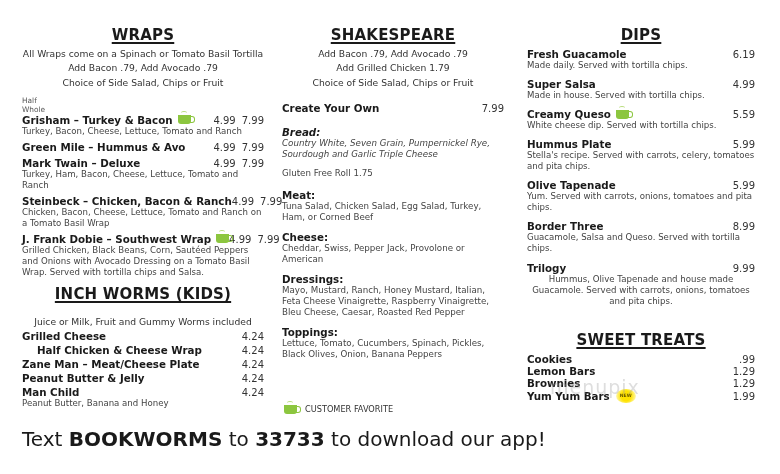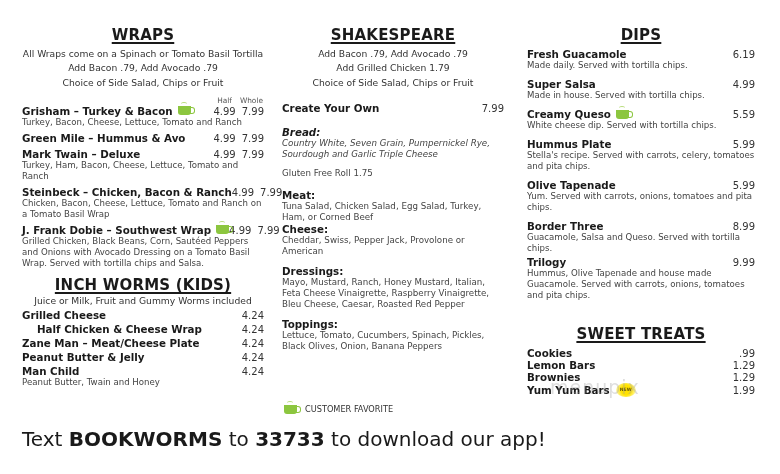--- a/index.html
+++ b/index.html
@@ -25,21 +25,21 @@
     background: #8cc63f; border-radius: 0 0 3px 3px; margin-left: 5px;
   }
   .cup::after {
     content: ""; position: absolute; right: -4px; top: 1px; width: 4px; height: 5px;
     border: 1.5px solid #8cc63f; border-left: none; border-radius: 0 3px 3px 0;
   }
   .cup::before {
     content: ""; position: absolute; left: 3px; top: -4px; width: 6px; height: 3px;
     border-top: 1px solid #b8dc7a; border-radius: 50%;
   }
-  .half-whole { display: flex; justify-content: flex-end; gap: 8px; font-size: 7.4px; color: #555; }
+  .half-whole { display: flex; justify-content: flex-end; font-size: 7.4px; color: #555; flex-direction: column; }
   .mid-label { font-weight: bold; font-size: 10.3px; }
   .mid-text { font-size: 8.7px; color: #444; line-height: 11px; }
   .footer {
     position: absolute; left: 22px; top: 427px; font-size: 20px; color: #1a1a1a; white-space: nowrap;
   }
   .footer b { font-weight: bold; }
   .favorite { position: absolute; left: 284px; top: 404px; display: flex; align-items: center; font-size: 8.2px; color: #333; }
   .favorite .cup { margin-left: 0; margin-right: 8px; }
   .new-badge {
     display: inline-block; margin-left: 6px; width: 20px; height: 14px; border-radius: 50%;
@@ -120,21 +120,21 @@
         </span>
       <span class="item-price prices2">
           <span>4.99</span>
           <span>7.99</span>
         </span>
     </div>
     <div class="item-desc">Grilled Chicken, Black Beans, Corn, Sautéed Peppers and Onions with Avocado Dressing on a Tomato Basil Wrap. Served with tortilla chips and Salsa.</div>
   </div>
 
   <div class="section-title" style="margin-top:7px;">INCH WORMS (KIDS)</div>
-  <div class="subnote" style="margin-top:0;">Juice or Milk, Fruit and Gummy Worms included</div>
+  <div class="subnote" style="margin-top:12px;">Juice or Milk, Fruit and Gummy Worms included</div>
 
   <div class="item-row" style="margin-top:1px;">
     <span class="item-name">Grilled Cheese</span>
     <span class="item-price">4.24</span>
   </div>
   <div class="item-row" style="margin-top:2px;padding-left:15px;">
     <span class="item-name">Half Chicken &amp; Cheese Wrap</span>
     <span class="item-price">4.24</span>
   </div>
   <div class="item-row" style="margin-top:2px;">
@@ -143,21 +143,21 @@
   </div>
   <div class="item-row" style="margin-top:2px;">
     <span class="item-name">Peanut Butter &amp; Jelly</span>
     <span class="item-price">4.24</span>
   </div>
   <div class="item" style="margin-top:2px;">
     <div class="item-row">
       <span class="item-name">Man Child</span>
       <span class="item-price">4.24</span>
     </div>
-    <div class="item-desc">Peanut Butter, Twain and Honey</div>
+    <div class="item-desc">Peanut Butter, Banana and Honey</div>
   </div>
 </div>
 
 <div class="col col-mid">
   <div class="section-title" style="margin-top:18px;">SHAKESPEARE</div>
   <div style="margin-top:3px;">
     <div class="subnote">Add Bacon .79, Add Avocado .79</div>
     <div class="subnote">Add Grilled Chicken 1.79</div>
     <div class="subnote">Choice of Side Salad, Chips or Fruit</div>
   </div>
@@ -169,21 +169,21 @@
   <div style="margin-top:12px;font-style:italic;">
     <div class="mid-label">Bread:</div>
     <div class="mid-text">Country White, Seven Grain, Pumpernickel Rye, Sourdough and Garlic Triple Cheese</div>
   </div>
   <div class="mid-text" style="margin-top:8px;">Gluten Free Roll 1.75</div>
 
   <div style="margin-top:10px;">
     <div class="mid-label">Meat:</div>
     <div class="mid-text">Tuna Salad, Chicken Salad, Egg Salad, Turkey, Ham, or Corned Beef</div>
   </div>
-  <div style="">
+  <div style="margin-top:8px;">
     <div class="mid-label">Cheese:</div>
     <div class="mid-text">Cheddar, Swiss, Pepper Jack, Provolone or American</div>
   </div>
   <div style="margin-top:8px;">
     <div class="mid-label">Dressings:</div>
     <div class="mid-text">Mayo, Mustard, Ranch, Honey Mustard, Italian, Feta Cheese Vinaigrette, Raspberry Vinaigrette, Bleu Cheese, Caesar, Roasted Red Pepper</div>
   </div>
   <div style="margin-top:8px;">
     <div class="mid-label">Toppings:</div>
     <div class="mid-text">Lettuce, Tomato, Cucumbers, Spinach, Pickles, Black Olives, Onion, Banana Peppers</div>
@@ -236,21 +236,21 @@
     </div>
     <div class="item-desc">Yum. Served with carrots, onions, tomatoes and pita chips.</div>
   </div>
   <div class="item" style="margin-top:7px;">
     <div class="item-row">
       <span class="item-name">Border Three</span>
       <span class="item-price">8.99</span>
     </div>
     <div class="item-desc">Guacamole, Salsa and Queso. Served with tortilla chips.</div>
   </div>
-  <div class="item" style="margin-top:2px;">
+  <div class="item" style="margin-top:8px;text-align:center;">
     <div class="item-row">
       <span class="item-name">Trilogy</span>
       <span class="item-price">9.99</span>
     </div>
     <div class="item-desc">Hummus, Olive Tapenade and house made Guacamole. Served with carrots, onions, tomatoes and pita chips.</div>
   </div>
 
   <div class="section-title" style="margin-top:24px;">SWEET TREATS</div>
   <div style="margin-top:4px;">
     <div class="item-row">

